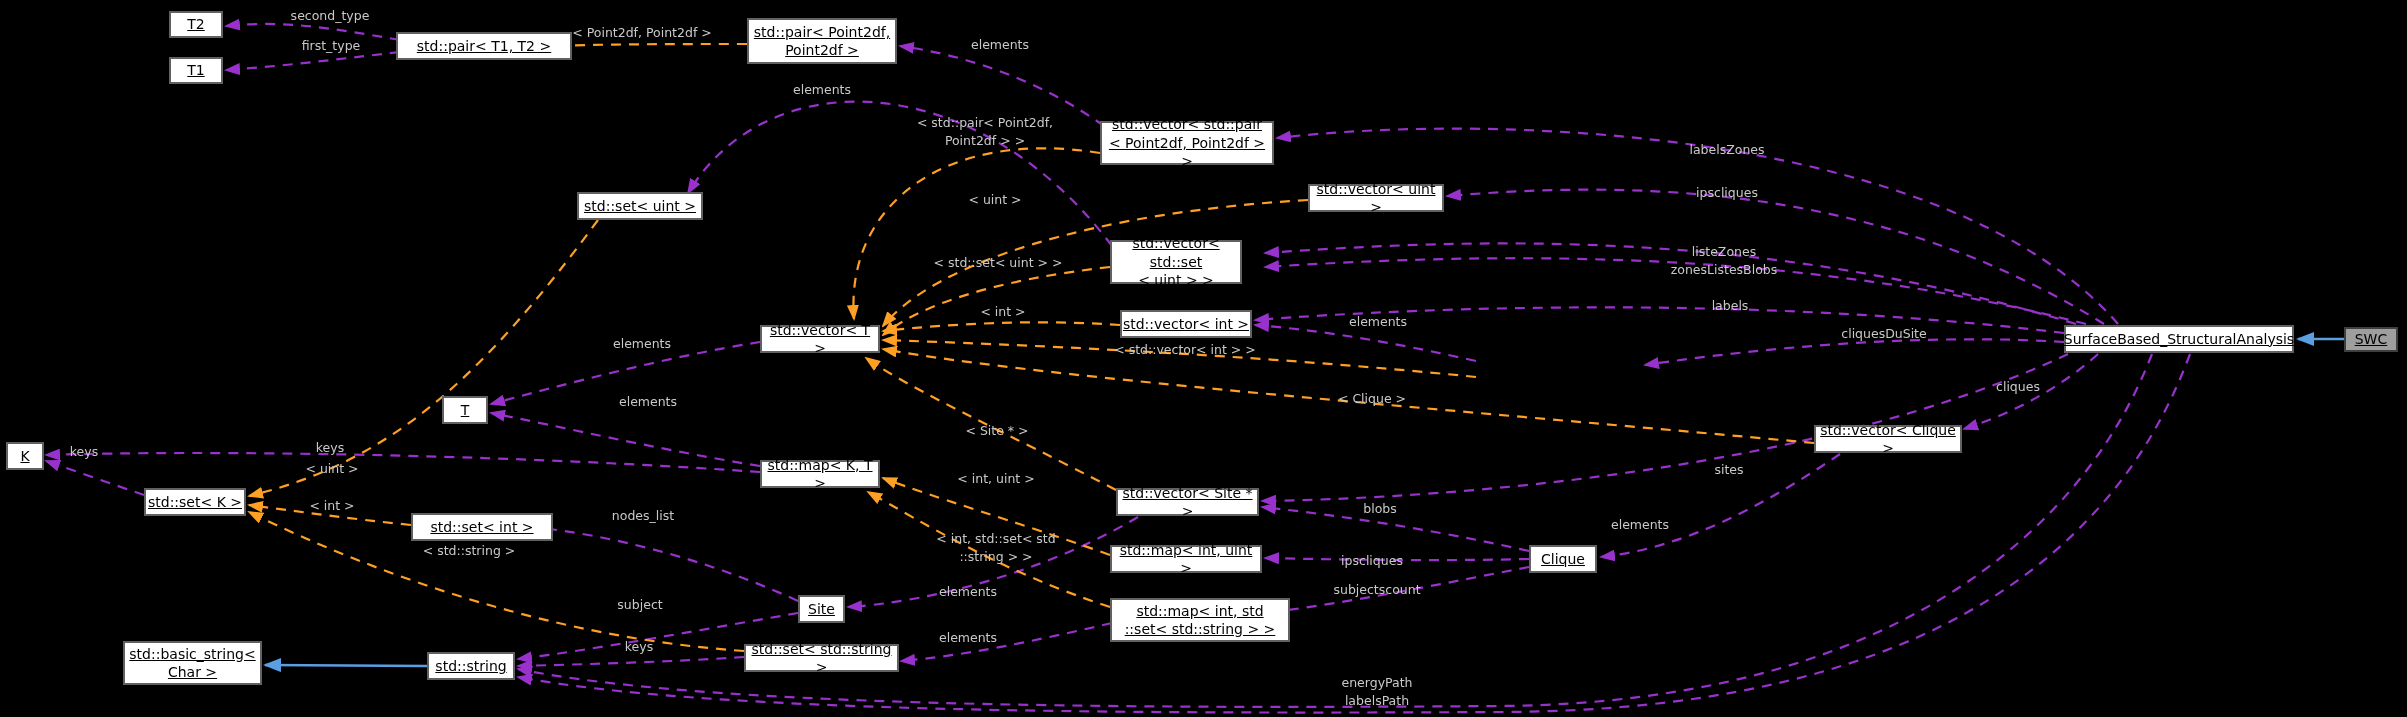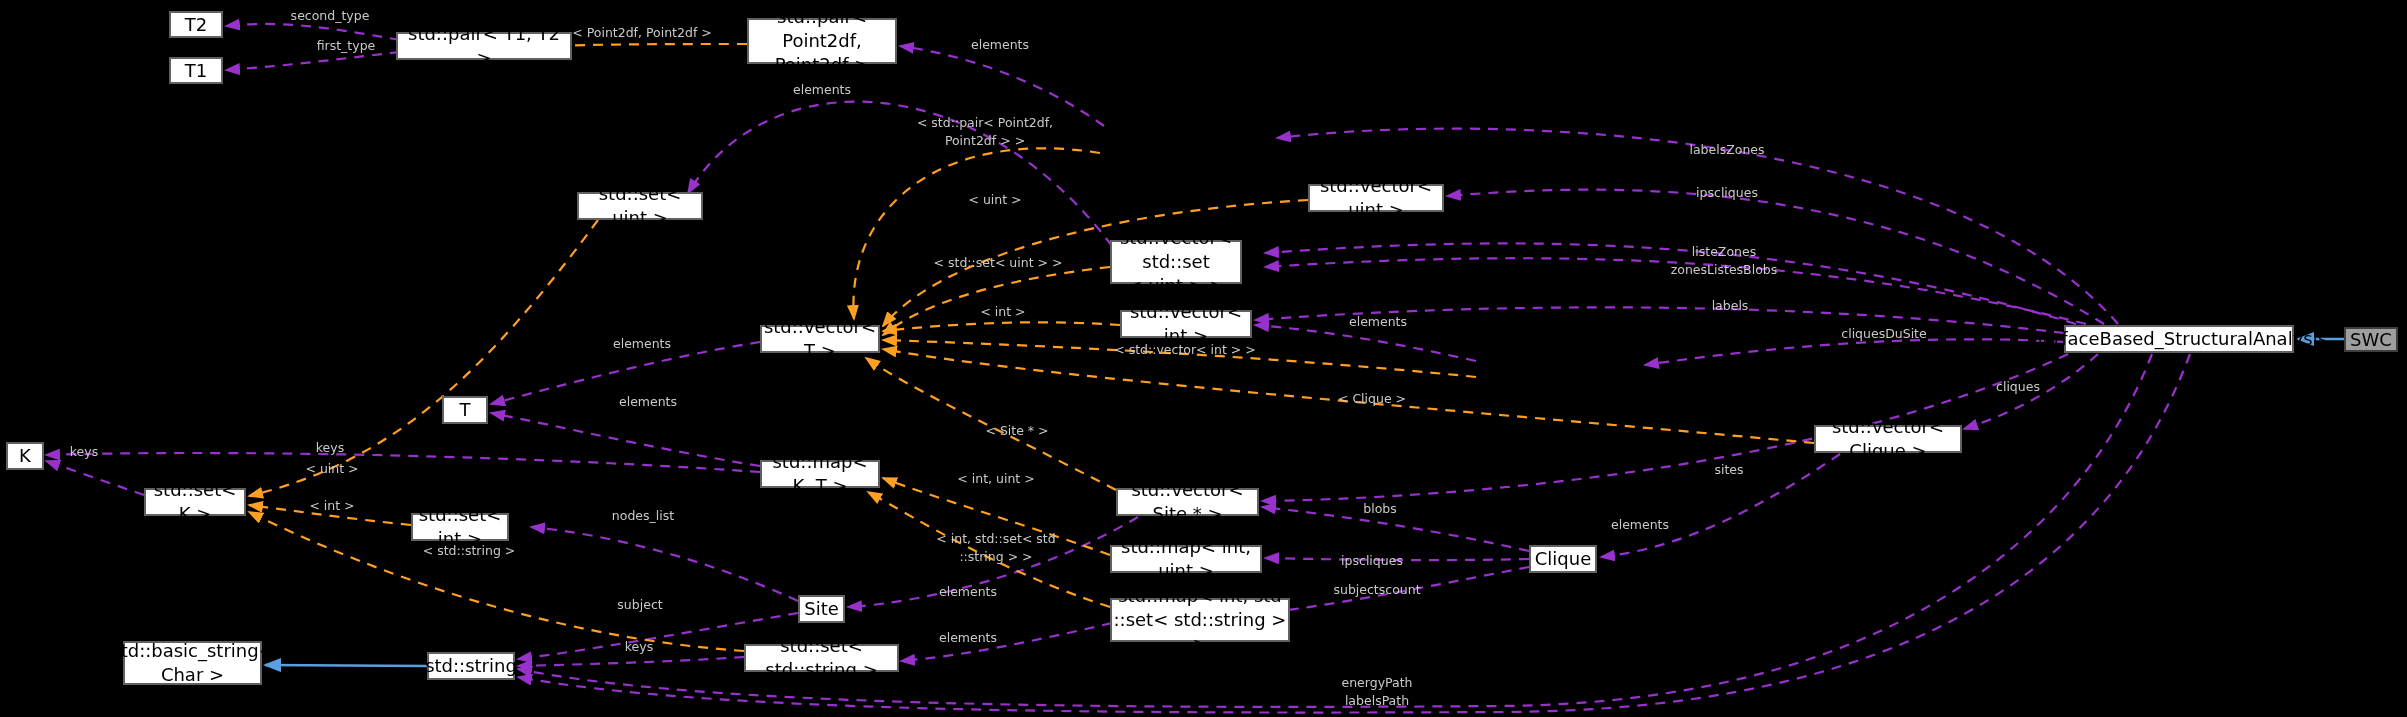--- a/index.html
+++ b/index.html
@@ -1,22 +1,22 @@
 <!DOCTYPE html>
 <html><head>
 <meta charset="utf-8">
 <style>
   html,body{margin:0;padding:0;background:#000;}
   #canvas{position:relative;width:2407px;height:717px;background:#000;overflow:hidden;
           font-family:"DejaVu Sans","Liberation Sans",sans-serif;}
   #edges{position:absolute;left:0;top:0;width:2407px;height:717px;}
   .node{position:absolute;display:flex;align-items:center;justify-content:center;
         box-sizing:border-box;background:#ffffff;border:2px solid #616161;
-        color:#000;font-size:18px;line-height:1.32;text-align:center;
-        white-space:pre-line;z-index:3;}
+        color:#000;font-size:14px;line-height:1.32;text-align:center;
+        white-space:pre-line;z-index:3;text-decoration:underline;}
   .node.gray{background:#9e9e9e;border-color:#3f3f3f;}
   .elabel{position:absolute;transform:translate(-50%,-50%);color:#c9c9c9;
           font-size:12.5px;line-height:1.4;text-align:center;white-space:pre;z-index:2;}
   path.usage{stroke:#9932cc;stroke-width:2.2;fill:none;stroke-dasharray:10 8;}
   path.tmpl{stroke:#ffa024;stroke-width:2.2;fill:none;stroke-dasharray:10 8;}
   path.inherit{stroke:#5b9fe3;stroke-width:2.6;fill:none;}
 </style>
 </head>
 <body>
 
@@ -80,68 +80,70 @@
 
     <path class="inherit" d="M 2344,339 L 2298,339" marker-end="url(#ab)"></path>
     <path class="inherit" d="M 427,666 L 265,665" marker-end="url(#ab)"></path>
   </svg>
 
   <div class="node" style="left:169px;top:11px;width:54px;height:27px;">T2</div>
   <div class="node" style="left:169px;top:57px;width:54px;height:27px;">T1</div>
   <div class="node" style="left:396px;top:32px;width:176px;height:28px;">std::pair&lt; T1, T2 &gt;</div>
   <div class="node" style="left:747px;top:18px;width:150px;height:46px;">std::pair&lt; Point2df,
 Point2df &gt;</div>
+  <div class="node" style="left:1100px;top:121px;width:174px;height:44px;">std::vector&lt; std::pair
+&lt; Point2df, Point2df &gt; &gt;</div>
   <div class="node" style="left:1308px;top:184px;width:136px;height:28px;">std::vector&lt; uint &gt;</div>
   <div class="node" style="left:577px;top:192px;width:126px;height:28px;">std::set&lt; uint &gt;</div>
   <div class="node" style="left:1110px;top:240px;width:132px;height:44px;">std::vector&lt; std::set
 &lt; uint &gt; &gt;</div>
   <div class="node" style="left:1120px;top:310px;width:132px;height:28px;">std::vector&lt; int &gt;</div>
   <div class="node" style="left:760px;top:325px;width:120px;height:28px;">std::vector&lt; T &gt;</div>
   <div class="node" style="left:2064px;top:325px;width:230px;height:28px;">SurfaceBased_StructuralAnalysis</div>
   <div class="node gray" style="left:2344px;top:327px;width:54px;height:25px;">SWC</div>
   <div class="node" style="left:1814px;top:425px;width:148px;height:28px;">std::vector&lt; Clique &gt;</div>
   <div class="node" style="left:442px;top:396px;width:46px;height:28px;">T</div>
   <div class="node" style="left:6px;top:442px;width:38px;height:28px;">K</div>
   <div class="node" style="left:760px;top:460px;width:120px;height:28px;">std::map&lt; K, T &gt;</div>
   <div class="node" style="left:1116px;top:488px;width:143px;height:28px;">std::vector&lt; Site * &gt;</div>
   <div class="node" style="left:144px;top:488px;width:102px;height:28px;">std::set&lt; K &gt;</div>
-  <div class="node" style="left:411px;top:513px;width:98px;height:28px;">std::set&lt; int &gt;</div>
+  <div class="node" style="left:411px;top:513px;width:142px;height:28px;">std::set&lt; int &gt;</div>
   <div class="node" style="left:1110px;top:545px;width:152px;height:28px;">std::map&lt; int, uint &gt;</div>
   <div class="node" style="left:1529px;top:545px;width:68px;height:28px;">Clique</div>
   <div class="node" style="left:798px;top:595px;width:47px;height:28px;">Site</div>
   <div class="node" style="left:1110px;top:598px;width:180px;height:44px;">std::map&lt; int, std
 ::set&lt; std::string &gt; &gt;</div>
   <div class="node" style="left:123px;top:641px;width:139px;height:44px;">std::basic_string&lt;
 Char &gt;</div>
   <div class="node" style="left:427px;top:652px;width:88px;height:28px;">std::string</div>
   <div class="node" style="left:744px;top:644px;width:155px;height:28px;">std::set&lt; std::string &gt;</div>
 
   <span class="elabel" style="left:330px;top:16px;">second_type</span>
-  <span class="elabel" style="left:346px;top:46px;">first_type</span>
+  <span class="elabel" style="left:331px;top:46px;">first_type</span>
   <span class="elabel" style="left:642px;top:33px;">&lt; Point2df, Point2df &gt;</span>
   <span class="elabel" style="left:1000px;top:45px;">elements</span>
   <span class="elabel" style="left:822px;top:90px;">elements</span>
   <span class="elabel" style="left:985px;top:131px;">&lt; std::pair&lt; Point2df,
 Point2df &gt; &gt;</span>
   <span class="elabel" style="left:1727px;top:150px;">labelsZones</span>
   <span class="elabel" style="left:1727px;top:193px;">ipscliques</span>
   <span class="elabel" style="left:995px;top:200px;">&lt; uint &gt;</span>
   <span class="elabel" style="left:1724px;top:260px;">listeZones
 zonesListesBlobs</span>
   <span class="elabel" style="left:998px;top:263px;">&lt; std::set&lt; uint &gt; &gt;</span>
   <span class="elabel" style="left:1003px;top:312px;">&lt; int &gt;</span>
   <span class="elabel" style="left:1378px;top:322px;">elements</span>
   <span class="elabel" style="left:1730px;top:306px;">labels</span>
   <span class="elabel" style="left:1185px;top:350px;">&lt; std::vector&lt; int &gt; &gt;</span>
   <span class="elabel" style="left:1884px;top:334px;">cliquesDuSite</span>
   <span class="elabel" style="left:1372px;top:399px;">&lt; Clique &gt;</span>
   <span class="elabel" style="left:2018px;top:387px;">cliques</span>
   <span class="elabel" style="left:642px;top:344px;">elements</span>
   <span class="elabel" style="left:648px;top:402px;">elements</span>
-  <span class="elabel" style="left:997px;top:431px;margin-left:20px;">&lt; Site * &gt;</span>
+  <span class="elabel" style="left:997px;top:431px;">&lt; Site * &gt;</span>
   <span class="elabel" style="left:330px;top:448px;">keys</span>
   <span class="elabel" style="left:332px;top:469px;">&lt; uint &gt;</span>
   <span class="elabel" style="left:84px;top:452px;">keys</span>
   <span class="elabel" style="left:996px;top:479px;">&lt; int, uint &gt;</span>
   <span class="elabel" style="left:1380px;top:509px;">blobs</span>
   <span class="elabel" style="left:1729px;top:470px;">sites</span>
   <span class="elabel" style="left:1640px;top:525px;">elements</span>
   <span class="elabel" style="left:332px;top:506px;">&lt; int &gt;</span>
   <span class="elabel" style="left:643px;top:516px;">nodes_list</span>
   <span class="elabel" style="left:996px;top:547px;">&lt; int, std::set&lt; std

